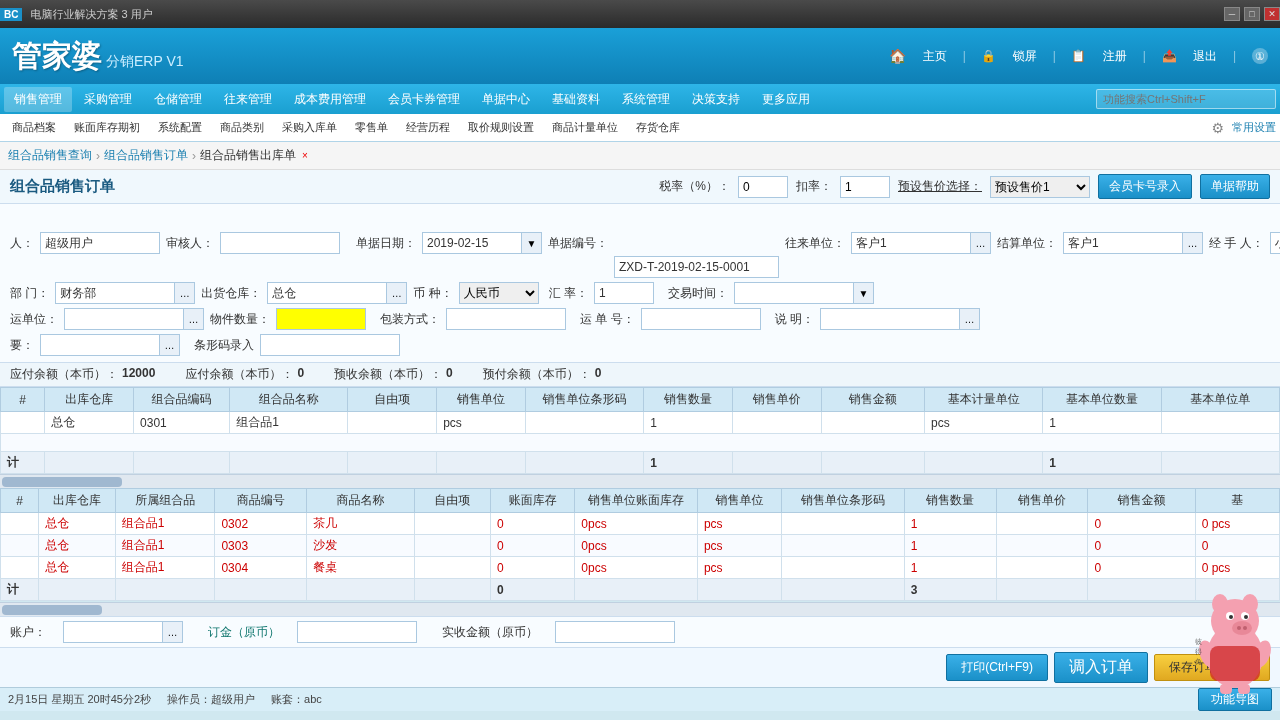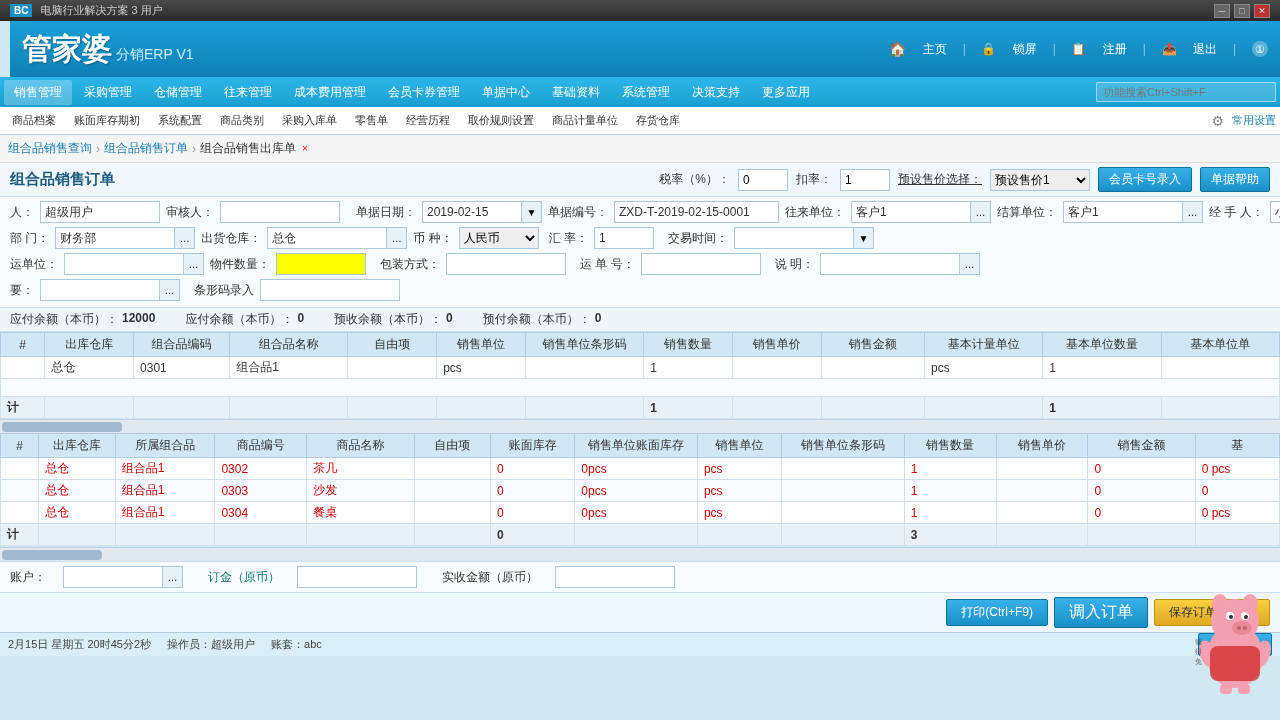--- a/index.html
+++ b/index.html
@@ -1,25 +1,25 @@
 <!DOCTYPE html>
 <html><head>
   <meta charset="utf-8">
   <style>
     * { margin: 0; padding: 0; box-sizing: border-box; }
     body { width: 1280px; height: 720px; overflow: hidden; font-family: 'Microsoft YaHei', SimSun, sans-serif; font-size: 12px; background: #d0e8f0; }
 
     
-    .title-bar { height: 21px; background: linear-gradient(to bottom, #4a4a4a, #2a2a2a); display: flex; align-items: center; justify-content: space-between; padding: 0 10px; }
+    .title-bar { height: 28px; background: linear-gradient(to bottom, #4a4a4a, #2a2a2a); display: flex; align-items: center; justify-content: space-between; padding: 0 0; }
     .title-bar-left { display: flex; align-items: center; gap: 8px; color: #ccc; font-size: 11px; }
     .title-bar-right { display: flex; gap: 4px; }
     .title-btn { width: 16px; height: 14px; border: 1px solid #888; background: #666; cursor: pointer; display: flex; align-items: center; justify-content: center; color: #ddd; font-size: 9px; }
 
     
-    .header { height: 56px; background: linear-gradient(to bottom, #1aa0d8, #0e7fb5); display: flex; align-items: center; padding: 0 12px; justify-content: space-between; margin-left: 10px; }
+    .header { height: 56px; background: linear-gradient(to bottom, #1aa0d8, #0e7fb5); display: flex; align-items: center; padding: 0 12px; justify-content: space-between; }
     .logo { color: white; font-size: 26px; font-weight: bold; display: flex; align-items: baseline; gap: 4px; }
     .logo-sub { font-size: 13px; font-weight: normal; }
     .header-right { display: flex; gap: 16px; align-items: center; color: white; font-size: 12px; }
     .header-right span { cursor: pointer; }
 
     
     .main-nav { height: 30px; background: linear-gradient(to bottom, #2eb5e8, #1a9fd0); display: flex; align-items: center; padding: 0 4px; gap: 2px; }
     .nav-item { color: white; font-size: 12px; padding: 4px 10px; cursor: pointer; border-radius: 2px; white-space: nowrap; }
     .nav-item.active { background: rgba(255,255,255,0.25); }
 
@@ -192,21 +192,21 @@
     </div>
     <span class="form-label">审核人：</span>
     <input type="text" class="form-input form-input-wide" value="" style="">
     <span class="sep"></span>
     <span class="form-label">单据日期：</span>
     <div class="form-input-with-btn">
       <input type="text" class="form-input" value="2019-02-15" style="width: 100px;">
       <button class="btn-dots">▼</button>
     </div>
     <span class="form-label">单据编号：</span>
-    <input type="text" class="form-input" value="ZXD-T-2019-02-15-0001" style="width: 175px;">
+    <input type="text" class="form-input" value="ZXD-T-2019-02-15-0001" style="width: 175px; margin-top: 48px;">
     <span class="form-label">往来单位：</span>
     <div class="form-input-with-btn">
       <input type="text" class="form-input form-input-wide" value="客户1" style="">
       <button class="btn-dots">…</button>
     </div>
     <span class="form-label">结算单位：</span>
     <div class="form-input-with-btn">
       <input type="text" class="form-input form-input-wide" value="客户1" style="">
       <button class="btn-dots">…</button>
     </div>

